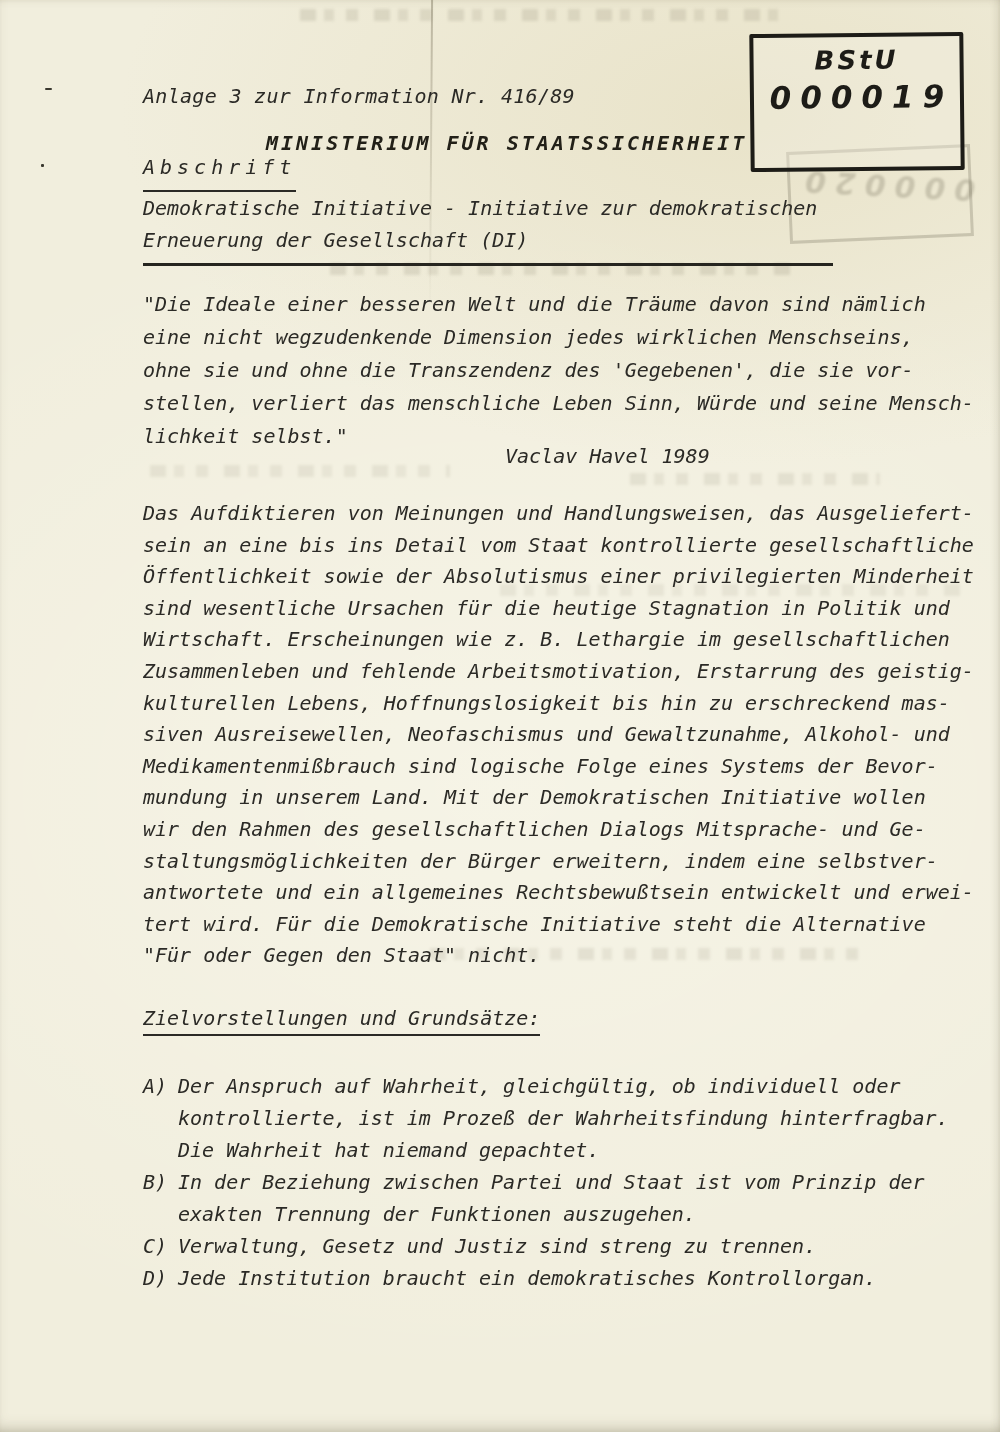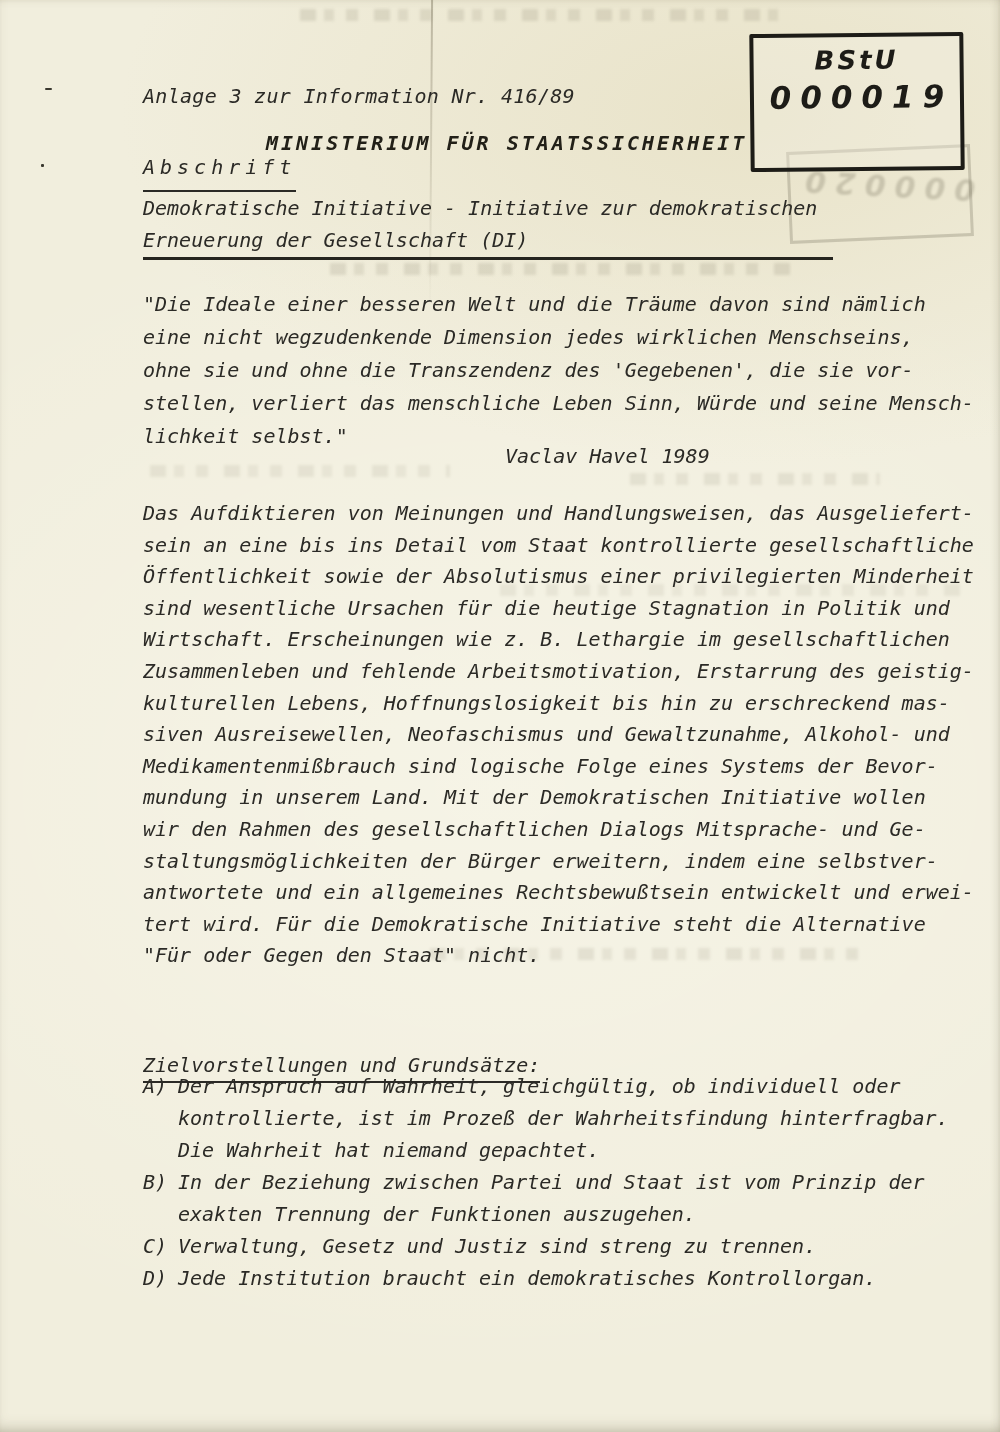--- a/index.html
+++ b/index.html
@@ -39,30 +39,29 @@
     top: 155px; left: 143px;
     letter-spacing: 5px;
     border-bottom: 2px solid #2b2a26;
     padding-bottom: 11px;
   }
   .title1 { top: 196px; left: 143px; }
   .title2 {
     top: 228px; left: 143px;
     width: 690px;
     border-bottom: 3px solid #26251f;
-    padding-bottom: 5px;
+    padding-bottom: 11px;
   }
   .quote { top: 288px; left: 143px; }
   .havel { top: 444px; left: 505px; }
   .bodytext { top: 498px; left: 143px; line-height: 31.6px; }
   .heading {
     top: 1006px; left: 143px;
     border-bottom: 2px solid #2b2a26;
     padding-bottom: 4px;
-    margin-top: 47px;
   }
   .list { top: 1070px; left: 143px; right: 20px; }
   .list-item { display: flex; line-height: 32px; }
   .list-label { width: 35px; flex: 0 0 35px; }
   .list-text { white-space: pre-line; }
 
   
   .stamp {
     top: 33px; left: 750px;
     width: 206px; height: 130px;

